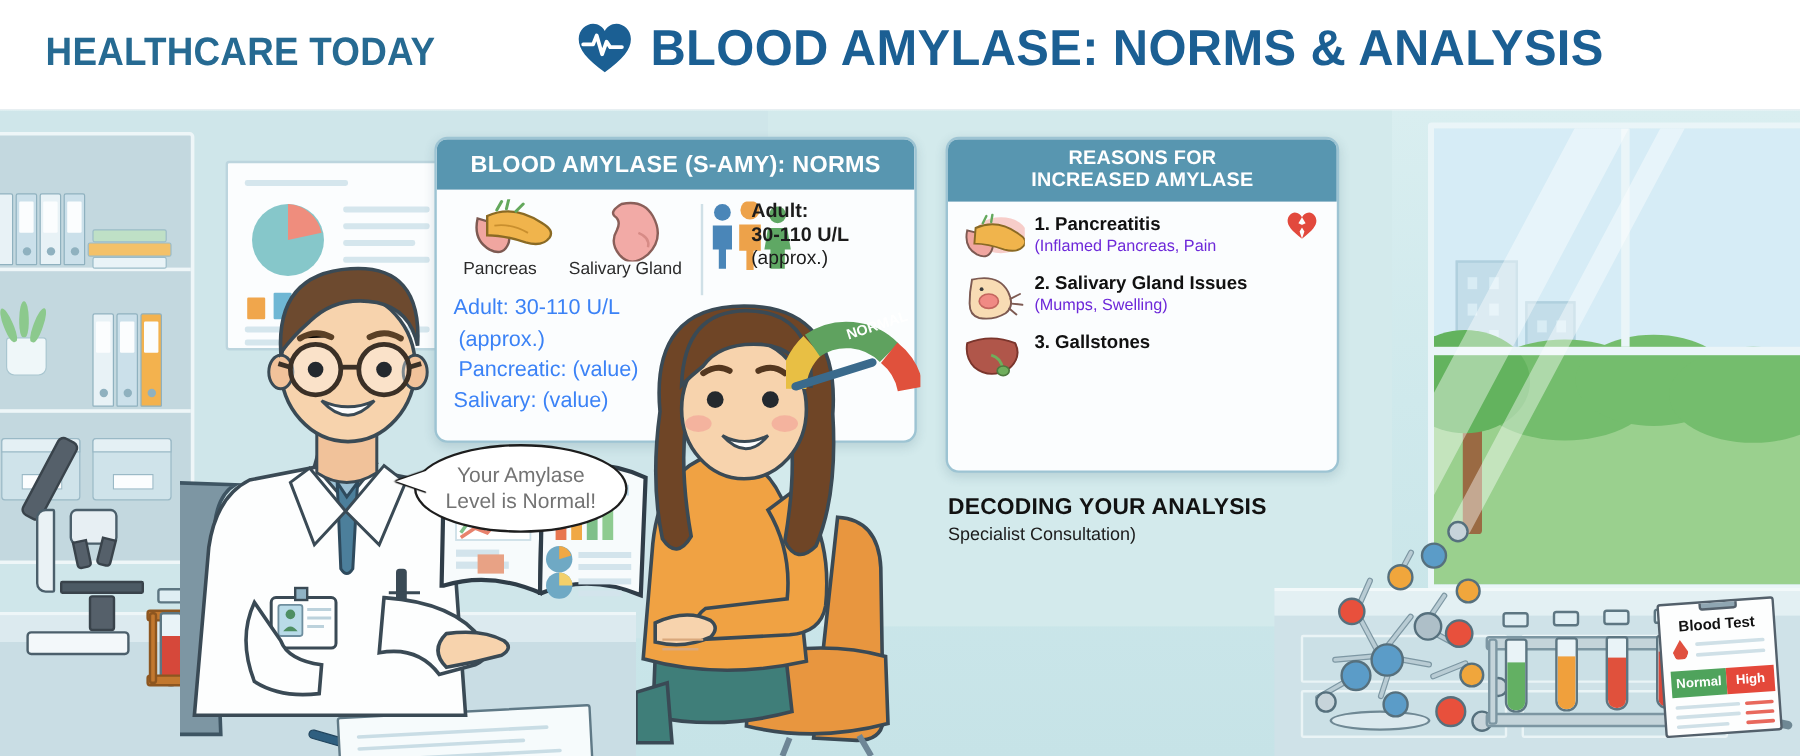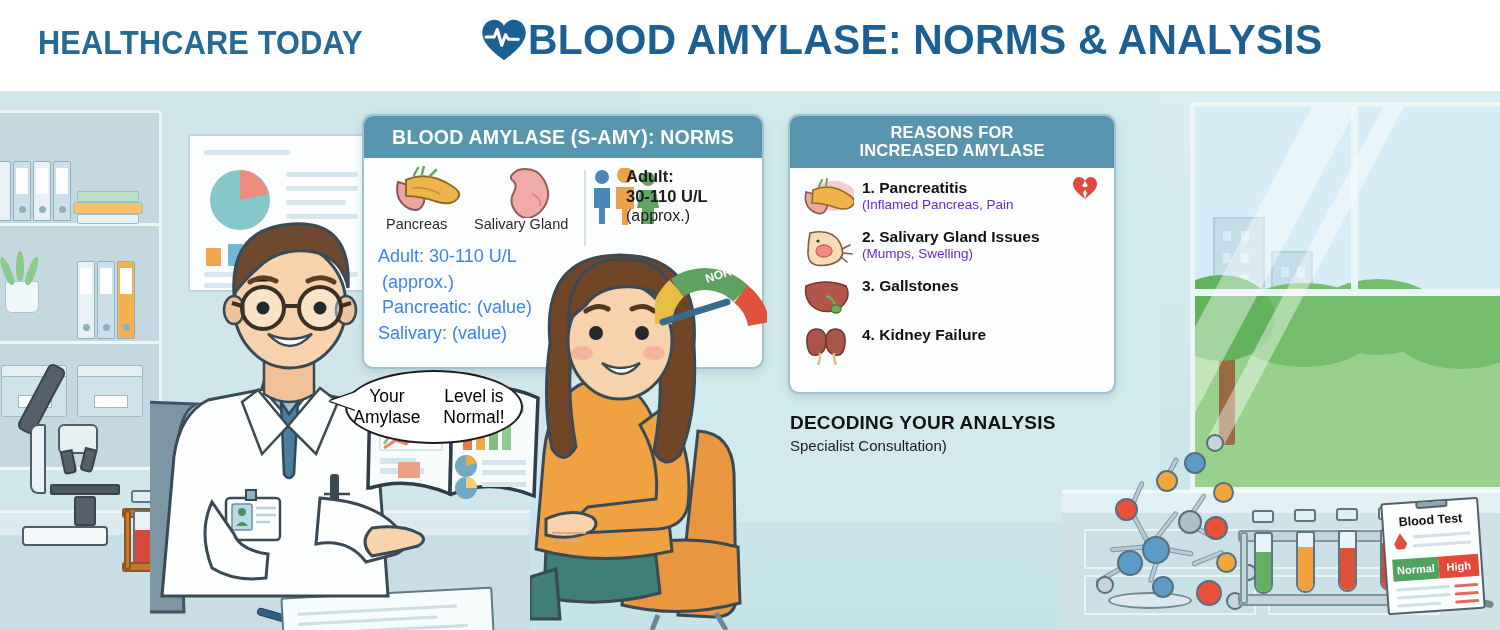--- a/index.html
+++ b/index.html
@@ -16,21 +16,21 @@
     background:#ffffff; border-bottom:1px solid #e3ecef;
   }
   .brand {
     position:absolute; left:38px; top:24px;
     font-size:33px; font-weight:bold; letter-spacing:.2px;
     color:#266a92; font-family:"Liberation Sans", sans-serif;
     transform:scaleX(.93); transform-origin:left center;
   }
   .title-wrap {
     position:absolute; left:480px; top:16px;
-    display:flex; align-items:center; 
+    display:flex; align-items:center; gap:14px;
   }
   .heart-icon { width:48px; height:46px; display:block; flex:none; }
   .main-title {
     font-size:42px; font-weight:bold; color:#1b5f93;
     letter-spacing:.3px; white-space:nowrap;
     transform:scaleX(.97); transform-origin:left center;
   }
 
   
   .scene {
@@ -144,22 +144,22 @@
   .organ-label { position:absolute; font-size:14.5px; color:#2b2b2b; font-weight:500;text-align:center; }
   .adult-block { position:absolute; left:262px; top:8px; font-size:16.5px; color:#1c1c1c; font-weight:bold; line-height:1.22; }
   .adult-block .sub { font-weight:normal; font-size:16px; }
   .stacked-lines { position:absolute; left:14px; top:86px; width:215px; font-size:18px; color:#3b82f6; line-height:1.42; font-weight:500; }
   .stacked-lines .row2 { padding-left:4px; }
 
   
   .bubble {
     position:absolute; left:345px; top:278px; width:178px; height:74px;
     background:#ffffff; border:2.5px solid #1d1d1d; border-radius:50%;
-    display:flex; flex-direction:row; align-items:center; justify-content:center;
-    font-size:17.5px; color:#000000; line-height:1.22; text-align:center; z-index:22;
+    display:flex; flex-direction:column; align-items:center; justify-content:center;
+    font-size:17.5px; color:#737373; line-height:1.22; text-align:center; z-index:22;
   }
   .bubble-tail {
     position:absolute; left:330px; top:300px; width:0; height:0;
     border-top:9px solid transparent; border-bottom:9px solid transparent;
     border-right:26px solid #ffffff; z-index:23;
     filter:drop-shadow(-1px 1px 0 #1d1d1d) drop-shadow(-1px -1px 0 #1d1d1d);
   }
 
   
   .gauge { position:absolute; left:655px; top:158px; width:112px; height:78px; z-index:16; }
@@ -670,31 +670,20 @@
           <path d="M4 10 q20 -8 40 0 q6 12 -6 22 q-16 8 -28 -2 q-8 -8 -6 -20 Z" fill="#b0564a" stroke="#7a352c" stroke-width="1.6"></path>
           <path d="M24 20 q8 2 10 12" fill="none" stroke="#6fae5c" stroke-width="2.4"></path>
           <ellipse cx="34" cy="33" rx="5" ry="4" fill="#6fae5c" stroke="#4d7a3f" stroke-width="1.4"></ellipse>
         </svg>
         <div class="reason-txt">
           <div class="reason-title"><span>3.</span> <span>Gallstones</span></div>
           <div class="reason-sub"></div>
         </div>
       </div>
 
-      <div class="reason">
-        <svg class="reason-ico" viewBox="0 0 52 40">
-          <path d="M14 4 q10 0 10 12 q0 12 -9 14 q-9 2 -10 -12 q-1 -13 9 -14 Z" fill="#a8554c" stroke="#773830" stroke-width="1.6"></path>
-          <path d="M34 4 q-10 0 -10 12 q0 12 9 14 q9 2 10 -12 q1 -13 -9 -14 Z" fill="#a8554c" stroke="#773830" stroke-width="1.6"></path>
-          <path d="M18 28 q0 8 -2 12 M32 28 q0 8 2 12" fill="none" stroke="#d8c27a" stroke-width="2.4"></path>
-        </svg>
-        <div class="reason-txt">
-          <div class="reason-title"><span>4.</span> <span>Kidney Failure</span></div>
-          <div class="reason-sub"></div>
-        </div>
-      </div>
 
     </div>
   </div>
 
   <div class="decoding">
     <div class="dtitle">DECODING YOUR ANALYSIS</div>
     <div class="dsub">Specialist Consultation)</div>
   </div>
 
 </div>

